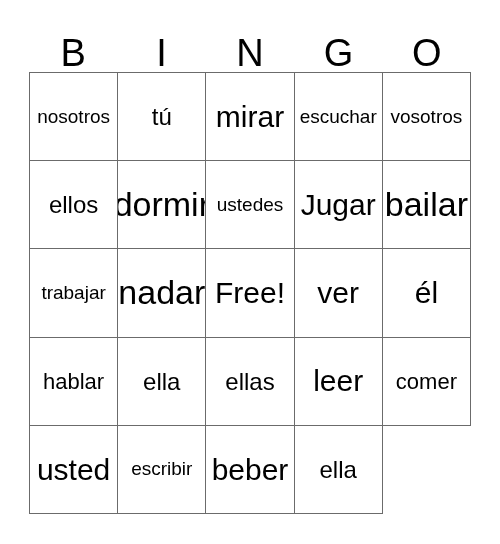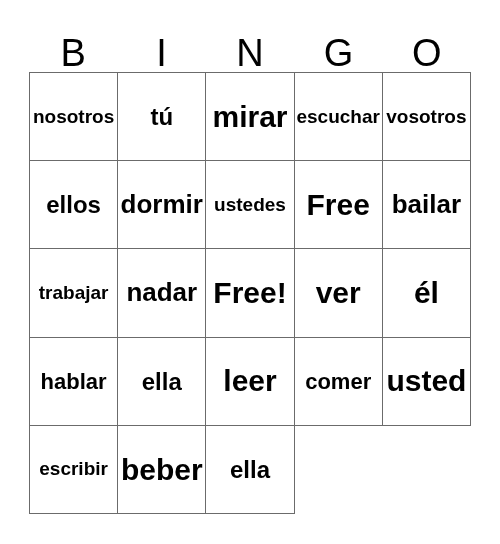--- a/index.html
+++ b/index.html
@@ -63,33 +63,32 @@
     border-right: 1.5px solid #6b6b6b;
     border-bottom: 1.5px solid #6b6b6b;
     box-sizing: border-box;
     display: flex;
     align-items: center;
     justify-content: center;
     text-align: center;
     overflow: hidden;
     padding: 0 2px;
     background: #ffffff;
-    font-weight: bold;
   }
   .cell span {
     display: block;
     line-height: 1.05;
     white-space: nowrap;
   }
 
   
   .fs-xs  { font-size: 19px; }
   .fs-s   { font-size: 19px; }
   .fs-m   { font-size: 22px; }
-  .fs-l   { font-size: 26px; }
+  .fs-l   { font-size: 34px; }
   .fs-xl  { font-size: 30px; }
   .fs-xxl { font-size: 24px; }
 </style>
 </head>
 <body>
 
 <div class="card">
 
   <div class="header-row">
     <div class="header-cell">B</div>
@@ -120,21 +119,21 @@
     <div class="cell">
         <span class="fs-xxl">ellos</span>
       </div>
     <div class="cell">
         <span class="fs-l">dormir</span>
       </div>
     <div class="cell">
         <span class="fs-s">ustedes</span>
       </div>
     <div class="cell">
-        <span class="fs-xl">Free</span>
+        <span class="fs-xl">Jugar</span>
       </div>
     <div class="cell">
         <span class="fs-l">bailar</span>
       </div>
 
     <div class="cell">
         <span class="fs-s">trabajar</span>
       </div>
     <div class="cell">
         <span class="fs-l">nadar</span>
@@ -149,20 +148,23 @@
         <span class="fs-xl">él</span>
       </div>
 
     <div class="cell">
         <span class="fs-m">hablar</span>
       </div>
     <div class="cell">
         <span class="fs-xxl">ella</span>
       </div>
     <div class="cell">
+        <span class="fs-xxl">ellas</span>
+      </div>
+    <div class="cell">
         <span class="fs-xl">leer</span>
       </div>
     <div class="cell">
         <span class="fs-m">comer</span>
       </div>
 
     <div class="cell">
         <span class="fs-xl">usted</span>
       </div>
     <div class="cell">

